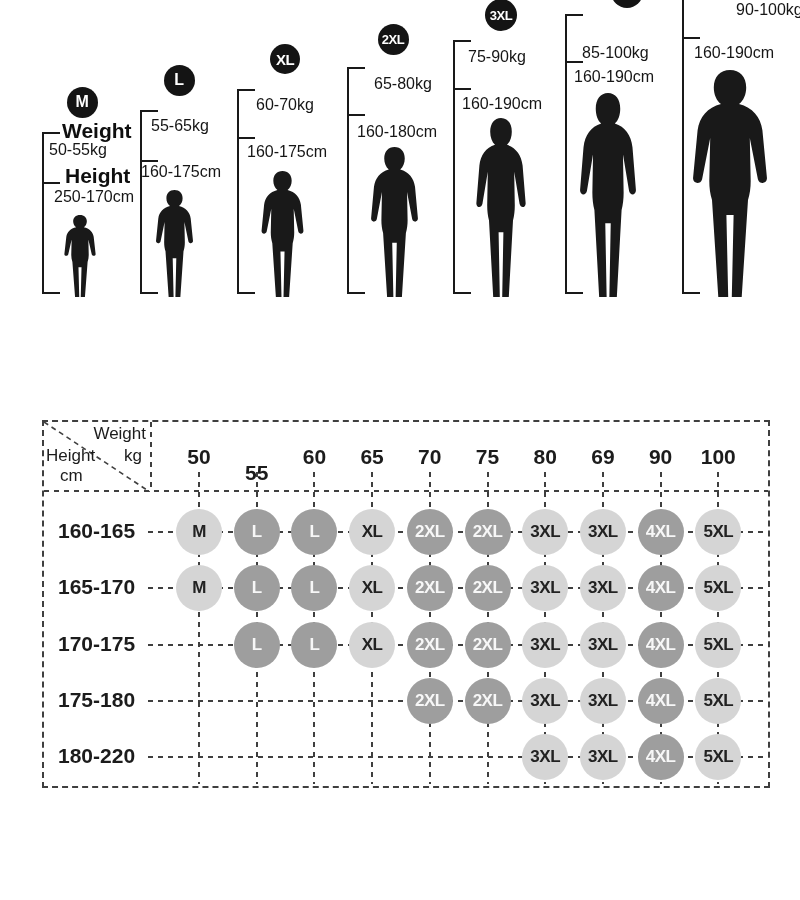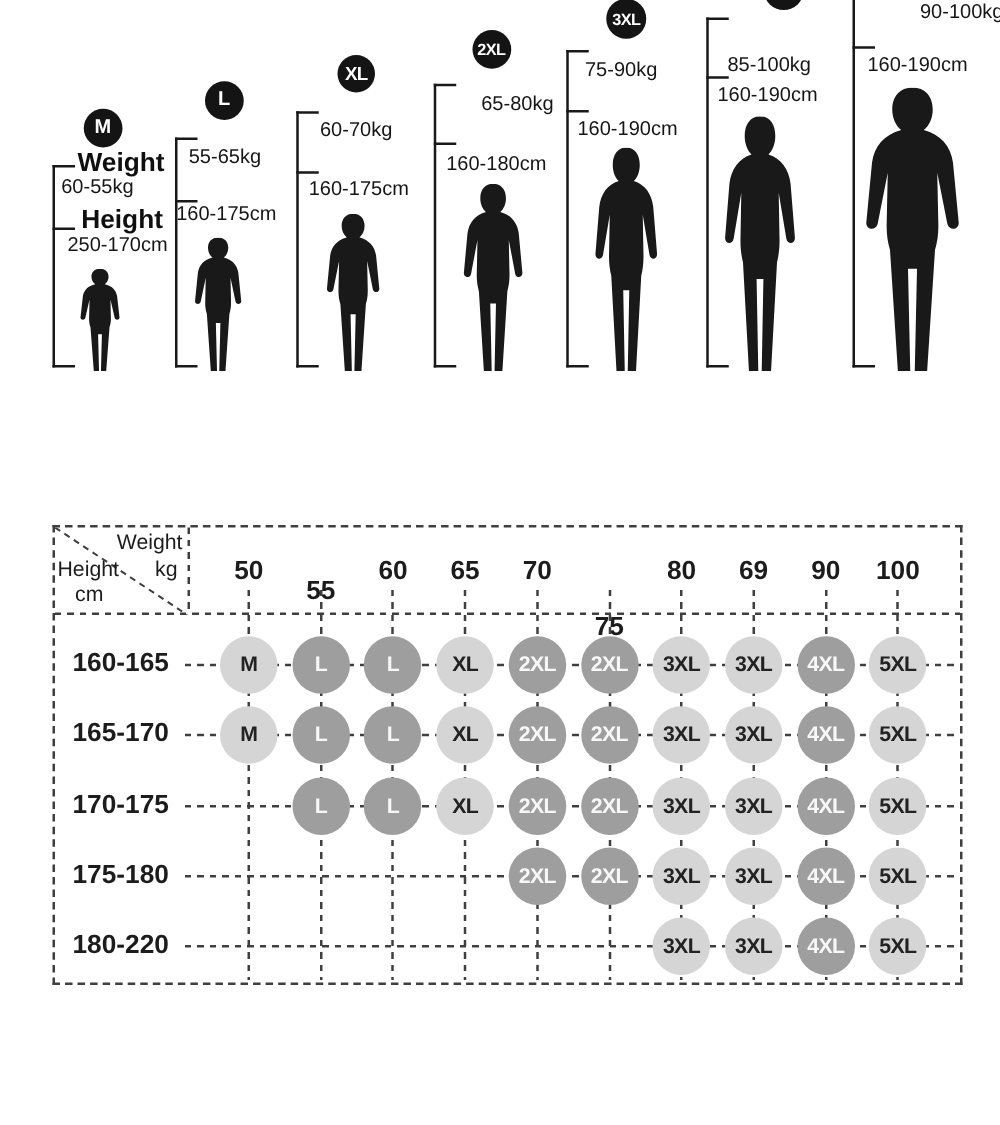--- a/index.html
+++ b/index.html
@@ -51,21 +51,21 @@
   </svg>
 
   <section class="figures" id="figures">
       <div class="bv" style="left: 42px; top: 132px; height: 162px;"></div>
       <div class="btick" style="left: 42px; top: 132px;"></div>
       <div class="btick" style="left: 42px; top: 182px;"></div>
       <div class="btick" style="left: 42px; top: 292px;"></div>
       <div class="badge" style="left: 66.5px; top: 86.5px; width: 31px; height: 31px; font-size: 16px;">M</div>
       <span class="blabel" style="left: 62px; top: 119px;">Weight</span>
       <span class="blabel" style="left: 65px; top: 164px;">Height</span>
-      <span class="range" style="left: 49px; top: 141px;">60-55kg</span>
+      <span class="range" style="left: 49px; top: 141px;">50-55kg</span>
       <span class="range" style="left: 54px; top: 188px;">250-170cm</span>
       <svg class="sil" viewBox="0 0 100 260" preserveAspectRatio="none" style="left: 61px; top: 215px; width: 38px; height: 82px; color: rgb(25, 25, 25); position: absolute;">
         <use href="#person"></use>
       </svg>
       <div class="bv" style="left: 140px; top: 110px; height: 184px;"></div>
       <div class="btick" style="left: 140px; top: 110px;"></div>
       <div class="btick" style="left: 140px; top: 160px;"></div>
       <div class="btick" style="left: 140px; top: 292px;"></div>
       <div class="badge" style="left: 163.5px; top: 64.5px; width: 31px; height: 31px; font-size: 16px;">L</div>
       <span class="range" style="left: 151px; top: 117px;">55-65kg</span>
@@ -81,21 +81,21 @@
       <span class="range" style="left: 256px; top: 96px;">60-70kg</span>
       <span class="range" style="left: 247px; top: 143px;">160-175cm</span>
       <svg class="sil" viewBox="0 0 100 260" preserveAspectRatio="none" style="left: 256.5px; top: 171px; width: 51px; height: 126px; color: rgb(25, 25, 25); position: absolute;">
         <use href="#person"></use>
       </svg>
       <div class="bv" style="left: 347px; top: 67px; height: 227px;"></div>
       <div class="btick" style="left: 347px; top: 67px;"></div>
       <div class="btick" style="left: 347px; top: 114px;"></div>
       <div class="btick" style="left: 347px; top: 292px;"></div>
       <div class="badge" style="left: 377.5px; top: 23.5px; width: 31px; height: 31px; font-size: 13px;">2XL</div>
-      <span class="range" style="left: 385px; top: 75px;">65-80kg</span>
+      <span class="range" style="left: 374px; top: 75px;">65-80kg</span>
       <span class="range" style="left: 357px; top: 123px;">160-180cm</span>
       <svg class="sil" viewBox="0 0 100 260" preserveAspectRatio="none" style="left: 365.5px; top: 147px; width: 57px; height: 150px; color: rgb(25, 25, 25); position: absolute;">
         <use href="#person"></use>
       </svg>
       <div class="bv" style="left: 453px; top: 40px; height: 254px;"></div>
       <div class="btick" style="left: 453px; top: 40px;"></div>
       <div class="btick" style="left: 453px; top: 88px;"></div>
       <div class="btick" style="left: 453px; top: 292px;"></div>
       <div class="badge" style="left: 485px; top: -1px; width: 32px; height: 32px; font-size: 13px;">3XL</div>
       <span class="range" style="left: 468px; top: 48px;">75-90kg</span>
@@ -138,21 +138,21 @@
       <span class="colhead" style="left: 125px; top: 23px;">50</span>
       <div class="vdash" style="left: 154px; top: 50px; height: 312px;"></div>
       <span class="colhead" style="left: 182.7px; top: 39px;">55</span>
       <div class="vdash" style="left: 211.7px; top: 50px; height: 312px;"></div>
       <span class="colhead" style="left: 240.4px; top: 23px; text-align: center;">60</span>
       <div class="vdash" style="left: 269.4px; top: 50px; height: 312px;"></div>
       <span class="colhead" style="left: 298.1px; top: 23px;">65</span>
       <div class="vdash" style="left: 327.1px; top: 50px; height: 312px;"></div>
       <span class="colhead" style="left: 355.8px; top: 23px;">70</span>
       <div class="vdash" style="left: 384.8px; top: 50px; height: 312px;"></div>
-      <span class="colhead" style="left: 413.5px; top: 23px; margin-top: 45px;">75</span>
+      <span class="colhead" style="left: 413.5px; top: 23px;">75</span>
       <div class="vdash" style="left: 442.5px; top: 50px; height: 312px;"></div>
       <span class="colhead" style="left: 471.2px; top: 23px;">80</span>
       <div class="vdash" style="left: 500.2px; top: 50px; height: 312px;"></div>
       <span class="colhead" style="left: 528.9px; top: 23px;">69</span>
       <div class="vdash" style="left: 557.9px; top: 50px; height: 312px;"></div>
       <span class="colhead" style="left: 586.6px; top: 23px;">90</span>
       <div class="vdash" style="left: 615.6px; top: 50px; height: 312px;"></div>
       <span class="colhead" style="left: 644.3px; top: 23px;">100</span>
       <div class="vdash" style="left: 673.3px; top: 50px; height: 312px;"></div>
       <span class="rowlab" style="left: 14px; top: 97px;">160-165</span>

